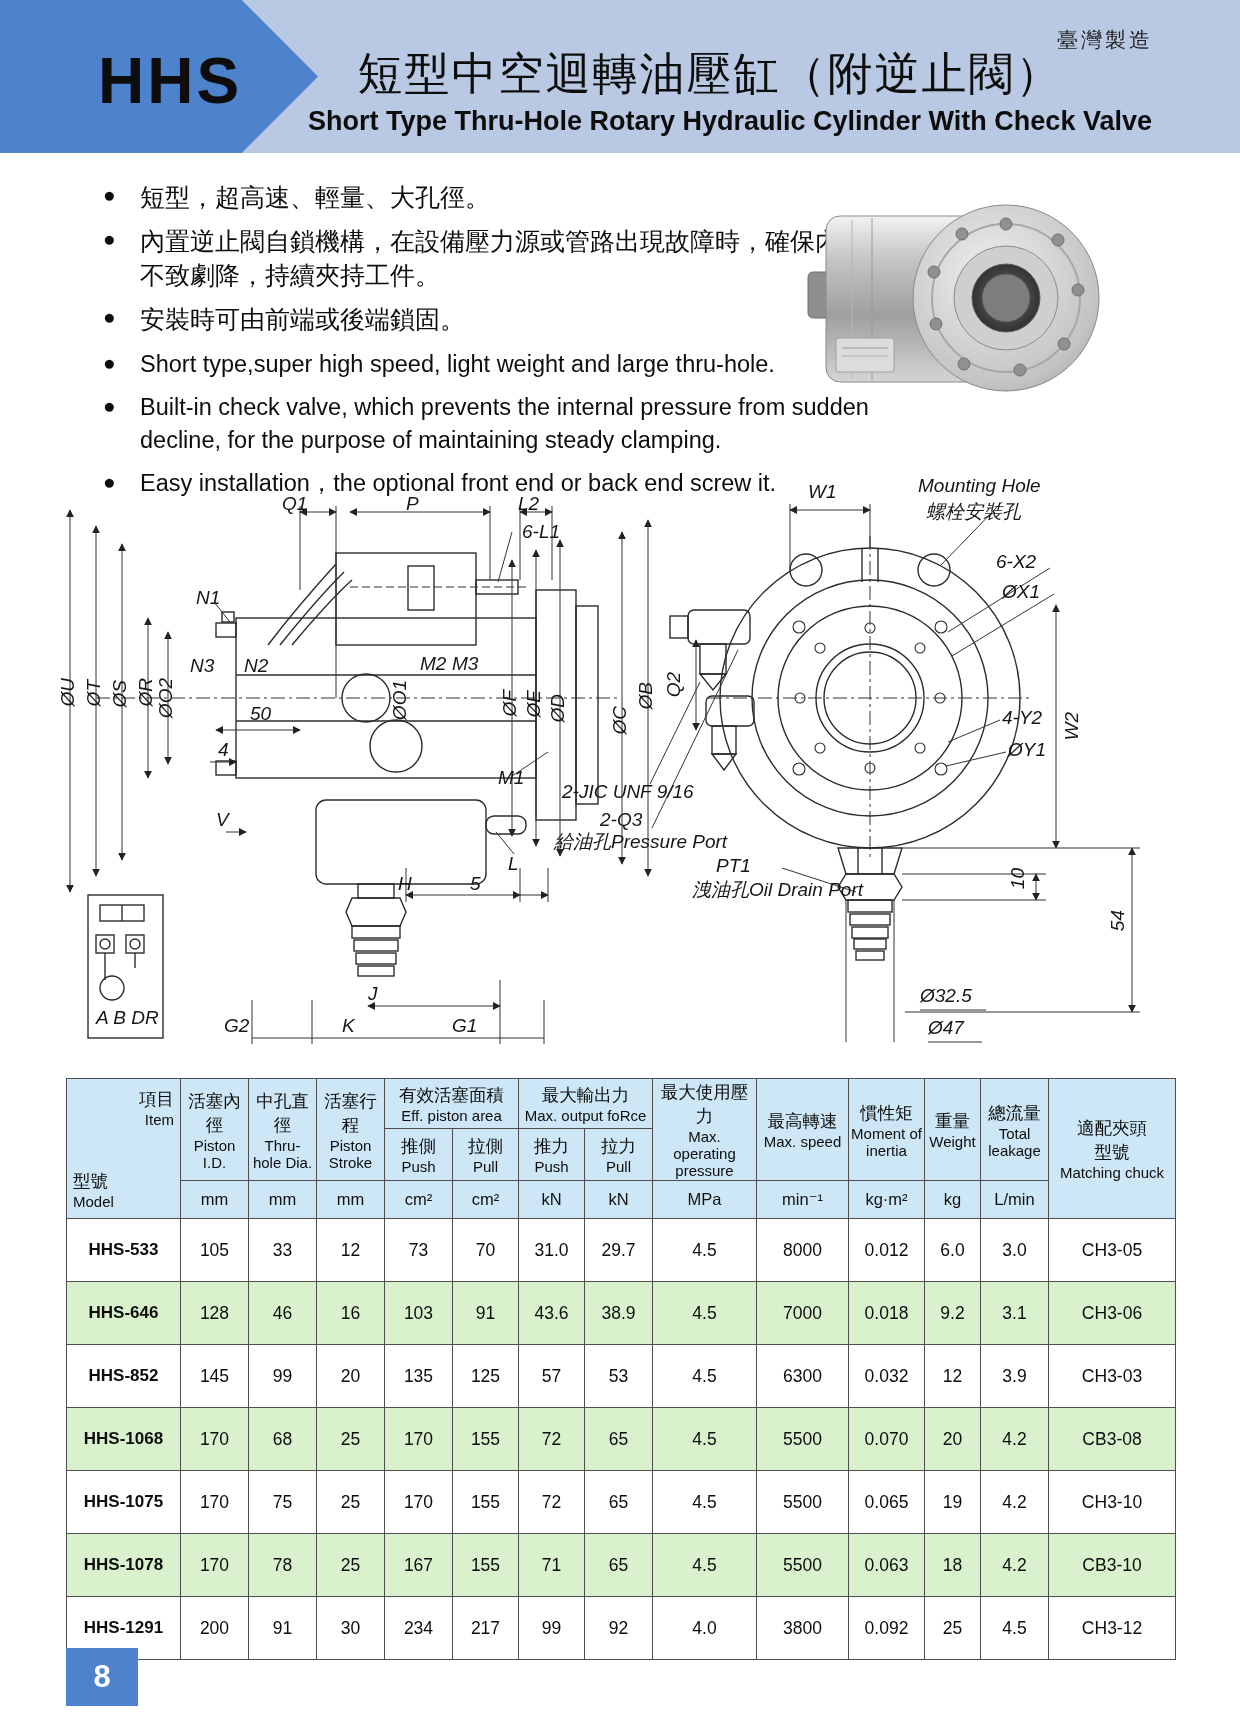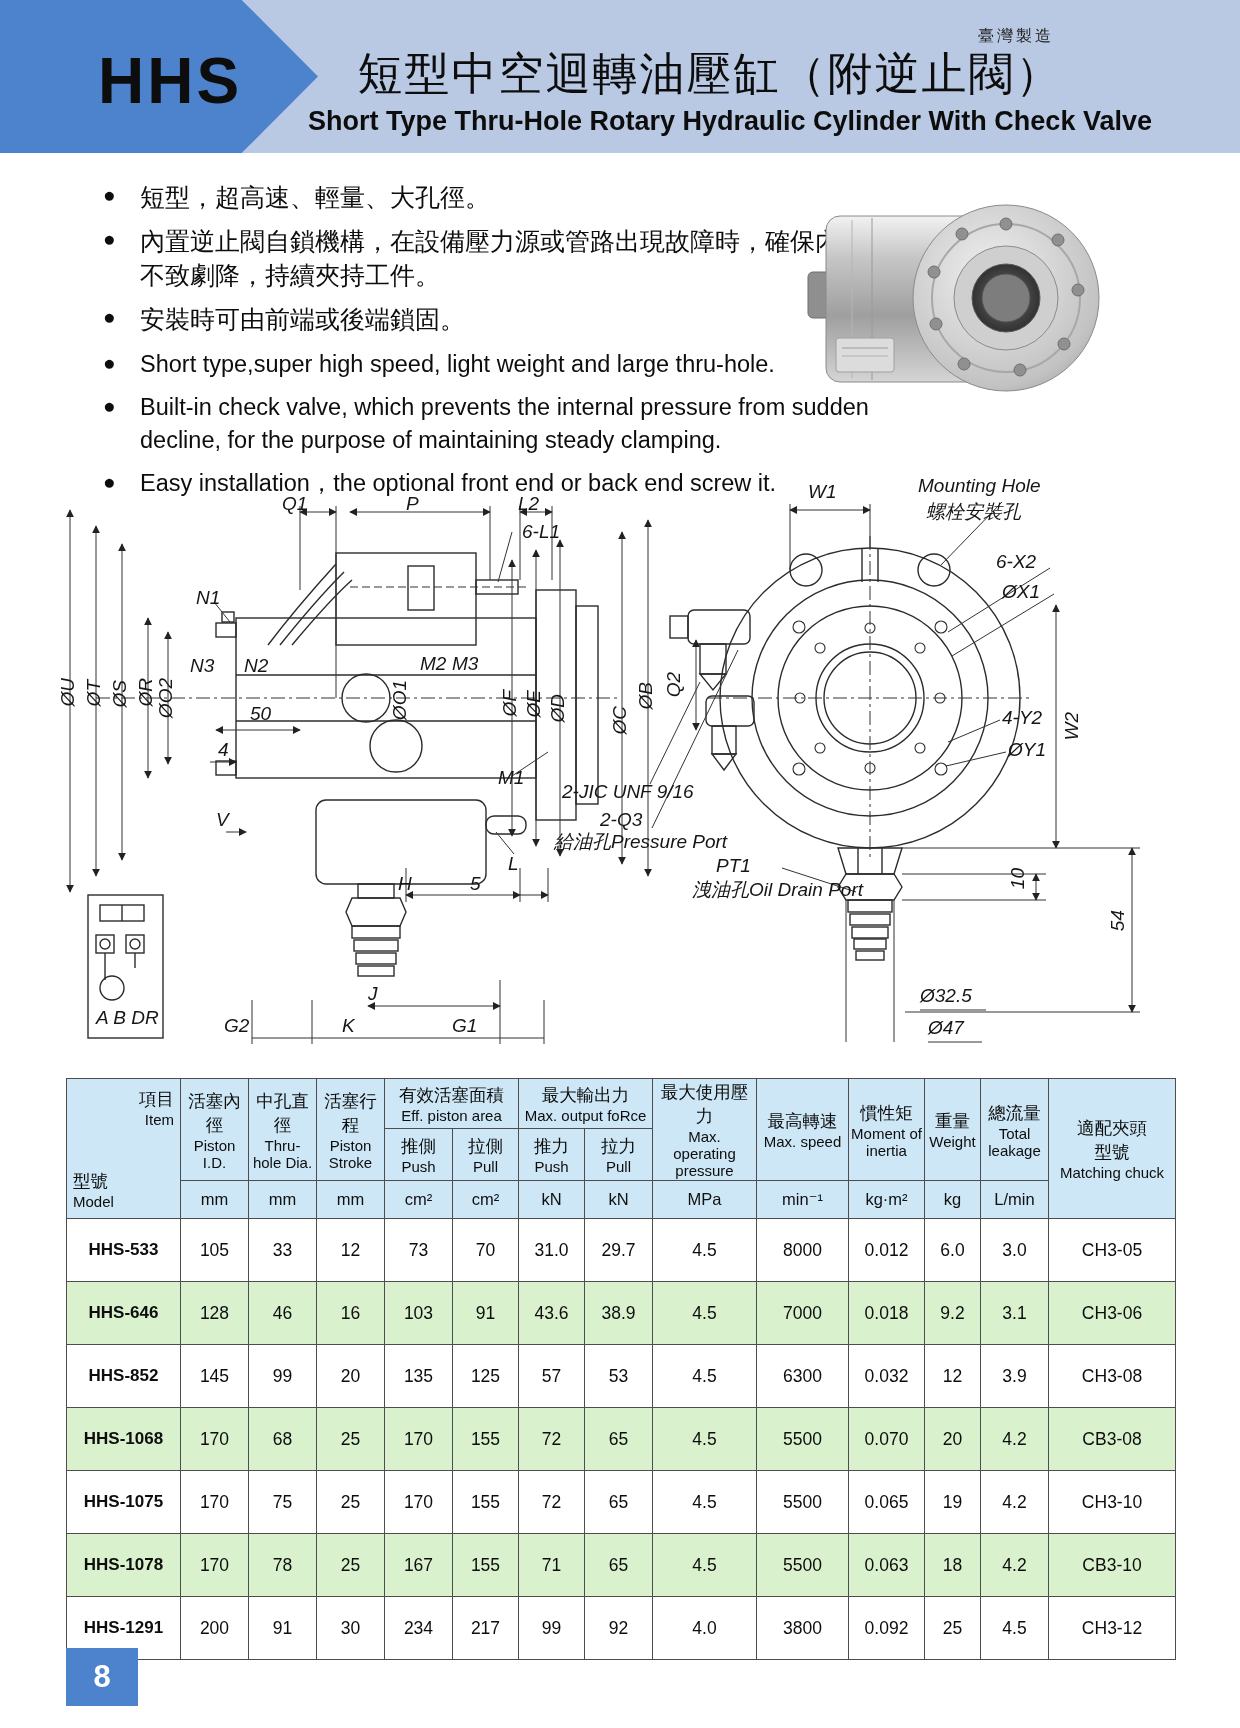--- a/index.html
+++ b/index.html
@@ -9,21 +9,21 @@
     background:#ffffff; overflow:hidden;
     font-family:"Liberation Sans","DejaVu Sans",sans-serif; color:#111;
   }
   
   .banner { position:absolute; left:0; top:0; width:1240px; height:153px; background:#b9c9e3; }
   .logo-arrow {
     position:absolute; left:0; top:0; width:318px; height:153px; background:#4d82cc;
     clip-path:polygon(0 0, 76% 0, 100% 50%, 76% 100%, 0 100%);
   }
   .logo-text { position:absolute; left:98px; top:44px; font-size:64px; font-weight:600; letter-spacing:3px; color:#0d0d0d; }
-  .made-in { position:absolute; left:978px; top:26px; font-size:16px; letter-spacing:3px; color:#222; }
+  .made-in { position:absolute; left:1057px; top:26px; font-size:21px; letter-spacing:3px; color:#222; }
   .title-zh { position:absolute; left:330px; top:44px; width:760px; text-align:center; font-size:45px; letter-spacing:2px; color:#0d0d0d; }
   .title-en { position:absolute; left:290px; top:106px; width:880px; text-align:center; font-size:27px; font-weight:700; color:#0d0d0d; }
   
   .features { position:absolute; left:103px; width:830px; list-style:none; }
   .features-zh { top:180px; }
   .features-en { top:348px; }
   .features li { position:relative; padding-left:37px; margin-bottom:9px; font-size:25px; line-height:1.38; color:#0d0d0d; }
   .features-en li { font-size:23.5px; margin-bottom:11px; }
   .features .blt { position:absolute; left:0; top:1px; font-size:21px; }
   
@@ -476,21 +476,21 @@
           <td>20</td>
           <td>135</td>
           <td>125</td>
           <td>57</td>
           <td>53</td>
           <td>4.5</td>
           <td>6300</td>
           <td>0.032</td>
           <td>12</td>
           <td>3.9</td>
-          <td>CH3-08</td>
+          <td>CH3-03</td>
         </tr>
         <tr class="green">
           <td class="model-cell">HHS-1068</td>
           <td>170</td>
           <td>68</td>
           <td>25</td>
           <td>170</td>
           <td>155</td>
           <td>72</td>
           <td>65</td>

